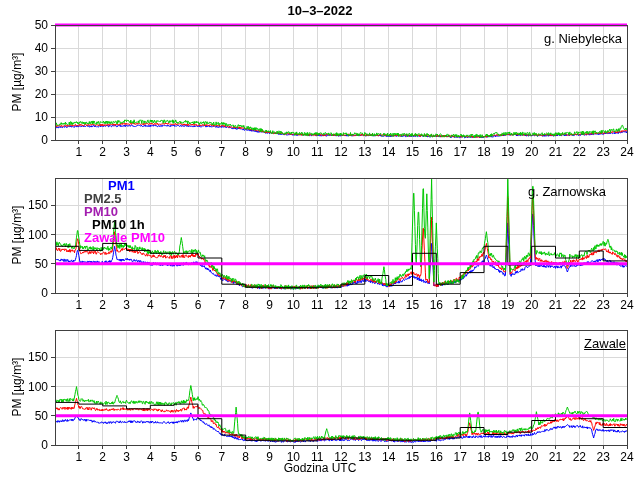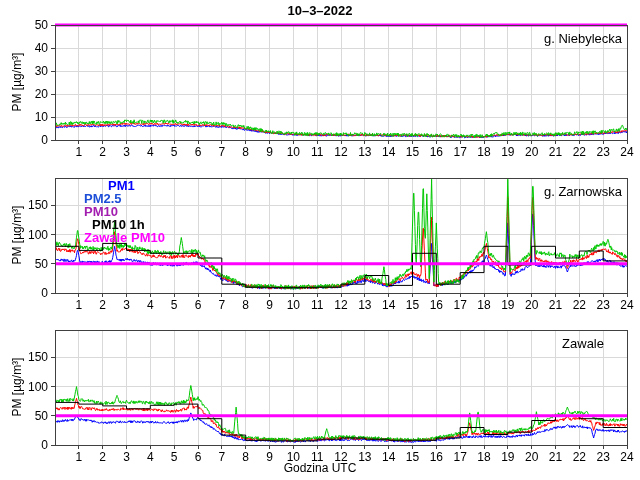--- a/index.html
+++ b/index.html
@@ -4,22 +4,22 @@
 <style>
   html,body{margin:0;padding:0;background:#ffffff;}
   .stage{position:relative;width:640px;height:480px;background:#ffffff;overflow:hidden;
          font-family:"Liberation Sans",sans-serif;color:#000;}
   .abs{position:absolute;}
   .title{left:0;top:3px;width:640px;text-align:center;font-size:13px;font-weight:bold;}
   .xlabel{left:0;top:461px;width:640px;text-align:center;font-size:12px;}
   .ylabel{font-size:12px;white-space:nowrap;transform:translate(-50%,-50%) rotate(-90deg);}
   .station{font-size:13px;white-space:nowrap;}
   .st1{top:31px;right:18px;margin-left:21px;}
-  .st2{top:184px;right:18px;}
-  .st3{top:336px;right:36px;}
+  .st2{top:184px;right:34px;}
+  .st3{top:336px;right:14px;text-decoration:underline;}
   .legend{left:84px;top:179px;font-size:13px;font-weight:bold;line-height:13px;}
   .legend div{height:13px;}
   svg{position:absolute;left:0;top:0;}
 </style>
 </head>
 <body>
 
 <div class="stage">
 
   <div id="plot-canvas" class="abs" style="left:0;top:0;width:640px;height:480px;">
@@ -317,20 +317,20 @@
   <div class="abs ylabel" style="left:17px;top:82px;">PM [µg/m³]</div>
   <div class="abs ylabel" style="left:17px;top:235px;">PM [µg/m³]</div>
   <div class="abs ylabel" style="left:17px;top:387px;">PM [µg/m³]</div>
 
   <div class="abs station st1">g. Niebylecka</div>
   <div class="abs station st2">g. Zarnowska</div>
   <div class="abs station st3">Zawale</div>
 
   <div class="abs legend">
     <div style="color: rgb(0, 0, 255); padding-left: 24px;">PM1</div>
-    <div style="color: #1d4ed8;">PM2.5</div>
+    <div style="color: #404040;">PM2.5</div>
     <div style="color: #a21caf;">PM10</div>
     <div style="color: rgb(0, 0, 0); padding-left: 8px;">PM10 1h</div>
     <div style="color: rgb(255, 0, 255);">Zawale PM10</div>
   </div>
 
   <div class="abs xlabel">Godzina UTC</div>
 </div>
 
 </body></html>

